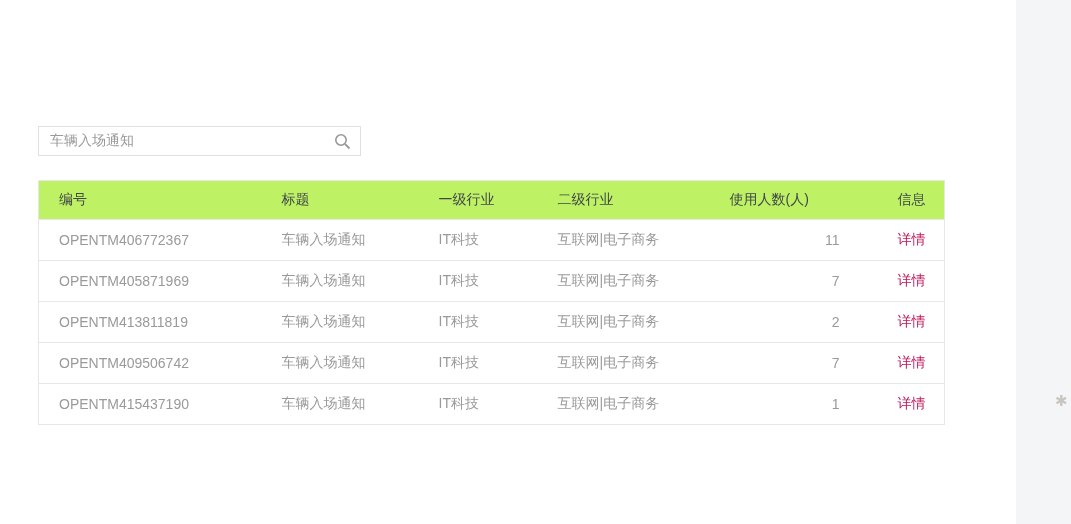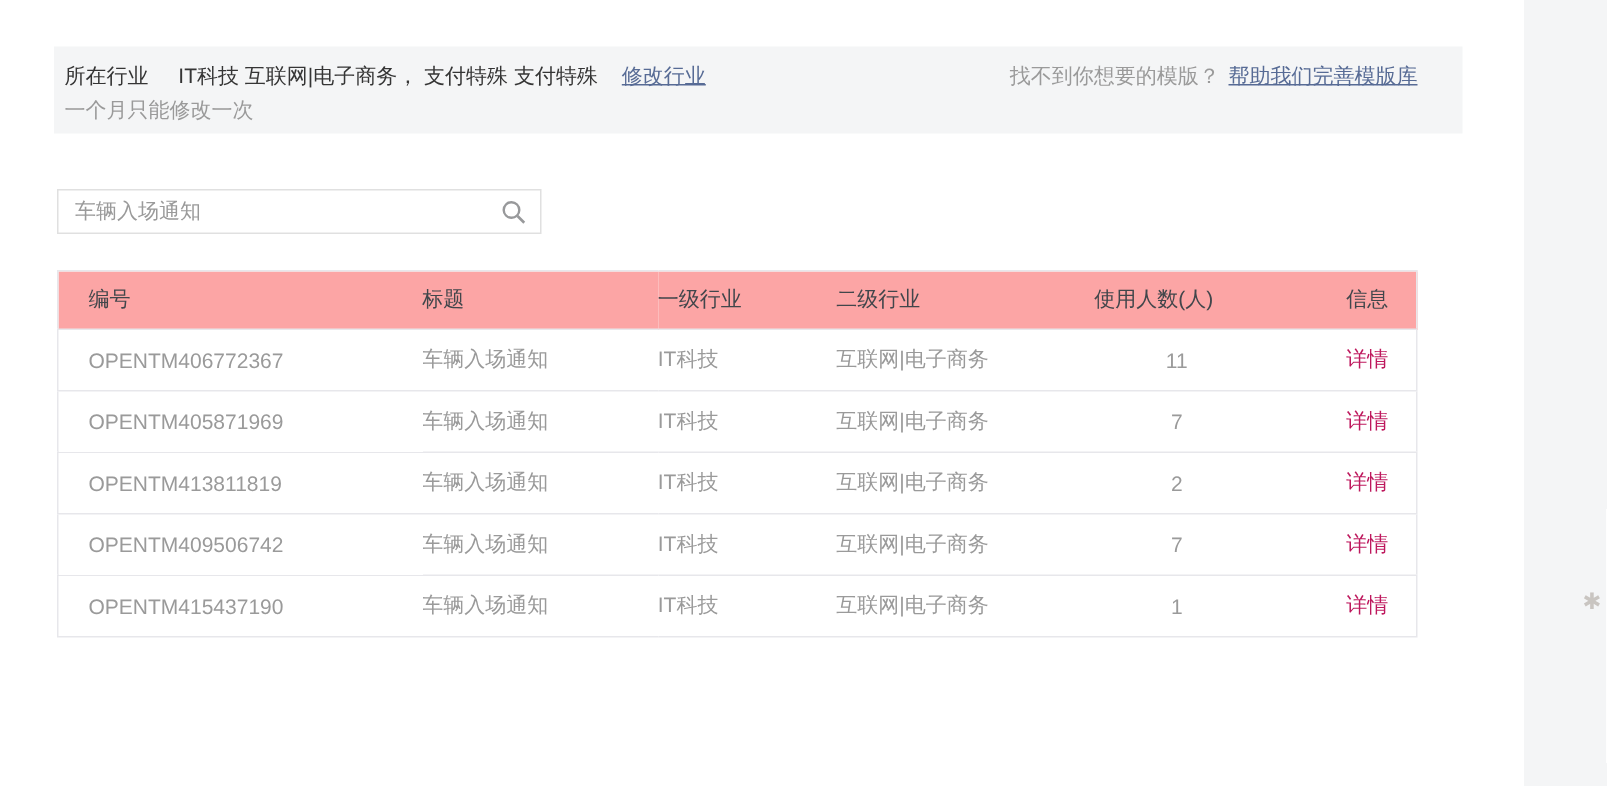--- a/index.html
+++ b/index.html
@@ -27,52 +27,40 @@
                 border:1px solid #e0e0e0; background:#fff; }
   .search-box input { position:absolute; left:0; top:0; width:100%; height:100%; border:none; outline:none;
                 padding:0 34px 0 11px; font-size:14px; color:#9a9a9a; background:transparent;
                 font-family:"Liberation Sans","DejaVu Sans",sans-serif; }
   .search-box .icon { position:absolute; right:9px; top:6px; width:17px; height:17px; cursor:pointer; }
 
   
   table.tpl { position:absolute; left:38px; top:180px; width:906px; border-collapse:collapse;
               table-layout:fixed; font-size:14px; background:#fff;
               border:1px solid #e7e7eb; }
-  table.tpl thead th { background:#fca5a5; height:39px; font-weight:normal; color:#41464b;
+  table.tpl thead th { background:#bef264; height:39px; font-weight:normal; color:#41464b;
               text-align:left; border-bottom:1px solid #e7e7eb; }
   table.tpl td { height:41px; color:#9a9a9a; border-bottom:1px solid #e7e7eb; background:#fff; }
   .c1 { padding-left:20px; }
-  .c5 { text-align:center; }
+  .c5 { text-align:right; }
   .c6 { padding-left:58px; }
   td.c1 { position:relative; }
   .red-box { position:absolute; left:-10px; top:3px; width:208px; height:36px;
              border:3px solid #e0342c; pointer-events:none; }
   a.detail { color:#be185d; text-decoration:none; cursor:pointer; }
 </style>
 </head>
 <body>
 
 <div class="page">
 
   <div class="right-strip">
     <span class="float-icon">✱</span>
   </div>
 
-  <div class="industry-bar">
-    <div class="line1">
-      <span class="lbl">所在行业</span>
-      <span class="val">IT科技 互联网|电子商务， 支付特殊 支付特殊</span>
-      <a class="link">修改行业</a>
-    </div>
-    <div class="right-help">
-      <span class="help-q">找不到你想要的模版？</span>
-      <a class="link">帮助我们完善模版库</a>
-    </div>
-    <div class="line2">一个月只能修改一次</div>
-  </div>
 
   <div class="search-box">
     <input type="text" value="车辆入场通知" style="">
     <svg class="icon" viewBox="0 0 17 17">
       <circle cx="7" cy="7" r="5.2" fill="none" stroke="#98999b" stroke-width="1.6"></circle>
       <line x1="11" y1="11" x2="15.5" y2="15.5" stroke="#98999b" stroke-width="1.8"></line>
     </svg>
   </div>
 
   <table class="tpl">

